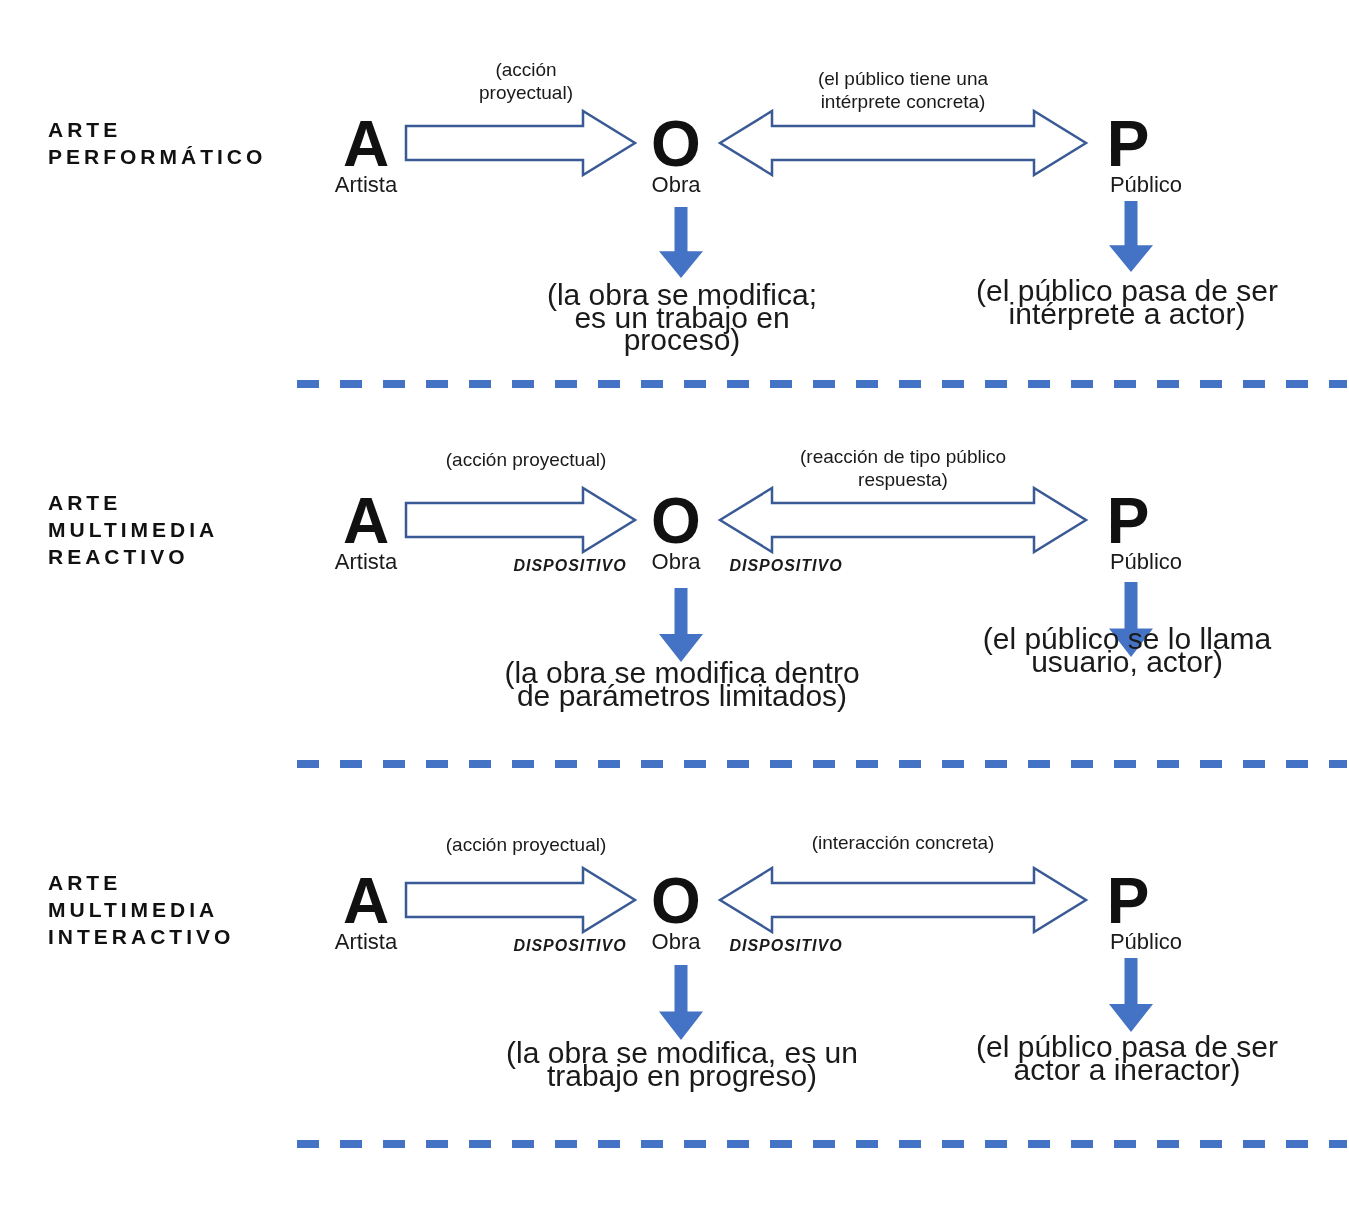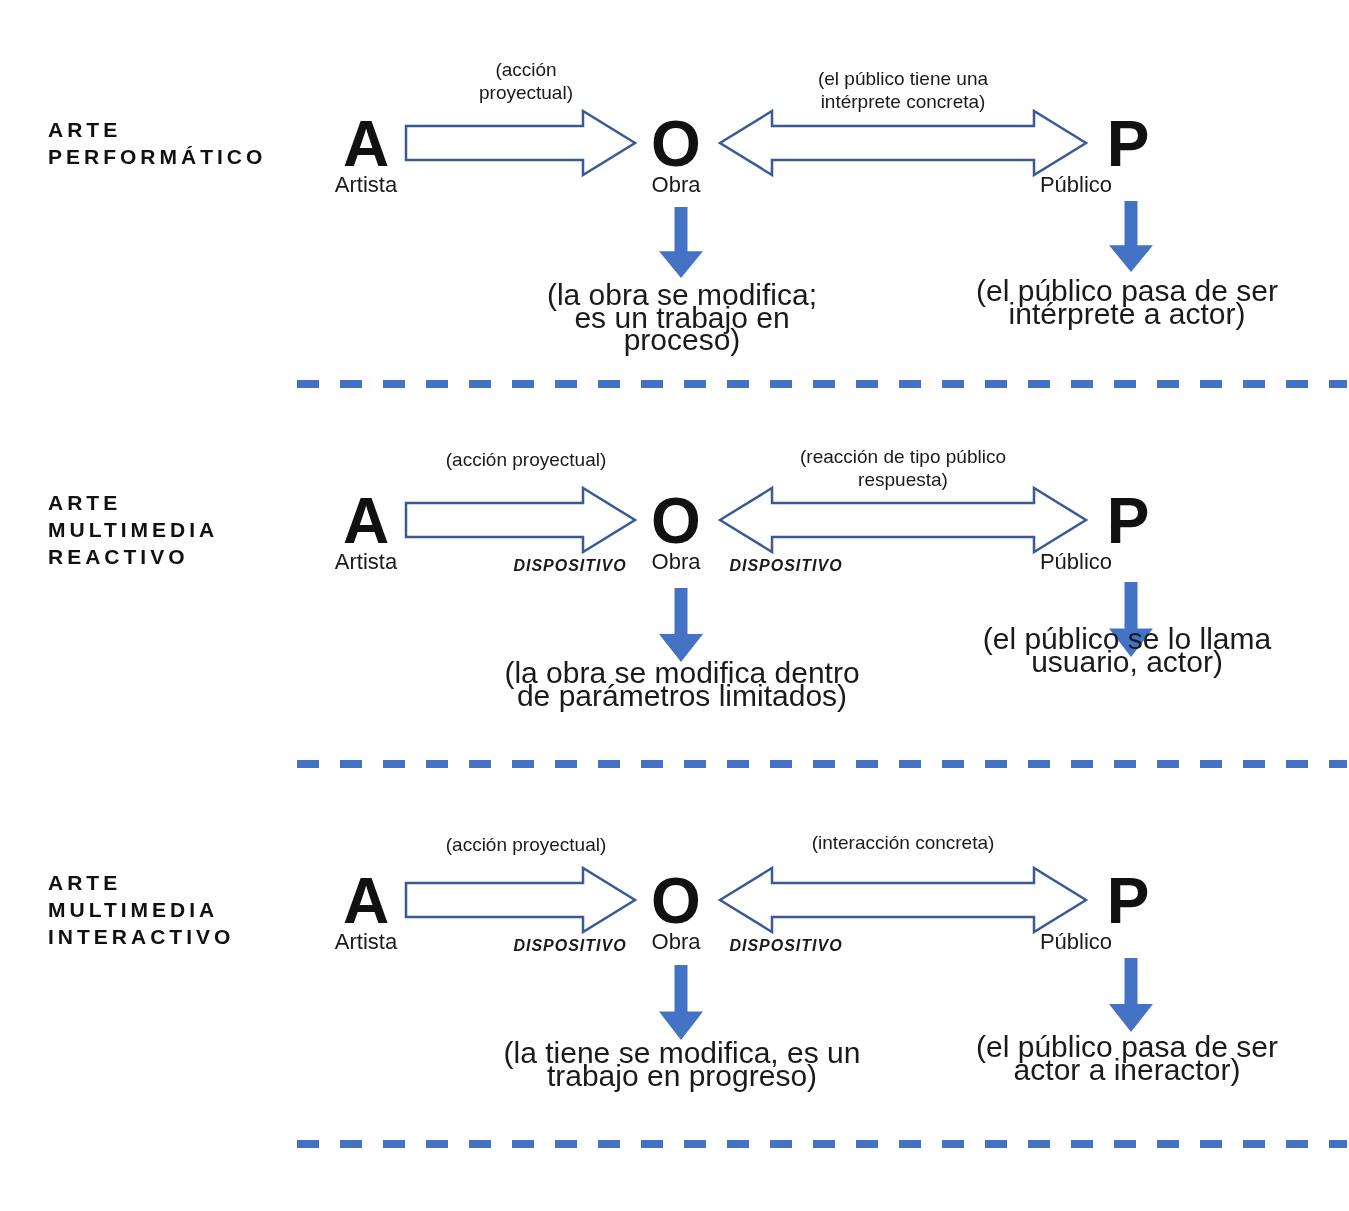--- a/index.html
+++ b/index.html
@@ -22,21 +22,21 @@
   .lbl{font-size:19px;line-height:23px;text-align:center;}
   .ao-lbl{left:351px;width:350px;}
   .op-lbl{left:728px;width:350px;}
   .letter{font-size:64px;font-weight:700;line-height:64px;text-align:center;color:#111;}
   .letter-a{left:316px;width:100px;}
   .letter-o{left:626px;width:100px;}
   .letter-p{left:1078px;width:100px;}
   .name{font-size:22px;line-height:24px;text-align:center;}
   .name-a{left:266px;width:200px;}
   .name-o{left:576px;width:200px;}
-  .name-p{left:976px;width:200px;}
+  .name-p{left:1046px;width:200px;}
   .disp{font-size:16px;font-weight:700;font-style:italic;letter-spacing:1px;line-height:20px;text-align:center;}
   .disp-ao{left:470px;width:200px;}
   .disp-op{left:686px;width:200px;}
   .arrow-ao{left:405px;width:232px;height:70px;}
   .arrow-op{left:718px;width:370px;height:70px;}
   .darrow{width:44px;}
   .darrow-o{left:659px;}
   .darrow-p{left:1109px;}
   .cap{font-size:30px;line-height:22.5px;text-align:center;}
   .cap-o{left:497px;width:370px;}
@@ -150,21 +150,21 @@
 
     <div class="abs name name-a" style="top:930px">Artista</div>
     <div class="abs disp disp-ao" style="top:936px">DISPOSITIVO</div>
     <div class="abs name name-o" style="top:930px">Obra</div>
     <div class="abs disp disp-op" style="top:936px">DISPOSITIVO</div>
     <div class="abs name name-p" style="top:930px">Público</div>
 
     <svg class="abs darrow darrow-o" style="top:965px;height:75px" viewBox="0 0 44 74" preserveAspectRatio="none">
       <polygon class="solid" points="15.5,0 28.5,0 28.5,46 44,46 22,74 0,46 15.5,46"></polygon>
     </svg>
-    <div class="abs cap cap-o pre" style="top:1042px">(la tiene se modifica, es un
+    <div class="abs cap cap-o pre" style="top:1042px">(la obra se modifica, es un
 trabajo en progreso)</div>
 
     <svg class="abs darrow darrow-p" style="top:958px;height:74px" viewBox="0 0 44 74" preserveAspectRatio="none">
       <polygon class="solid" points="15.5,0 28.5,0 28.5,46 44,46 22,74 0,46 15.5,46"></polygon>
     </svg>
     <div class="abs cap cap-p pre" style="top:1036px">(el público pasa de ser
 actor a ineractor)</div>
 
     <div class="abs divider" style="top:1140px"></div>
   </div>

